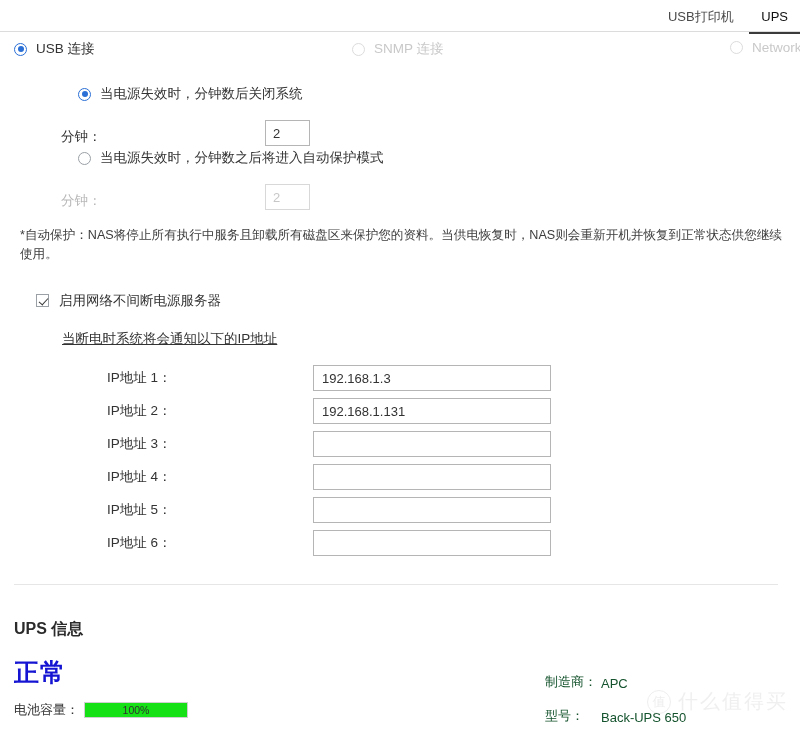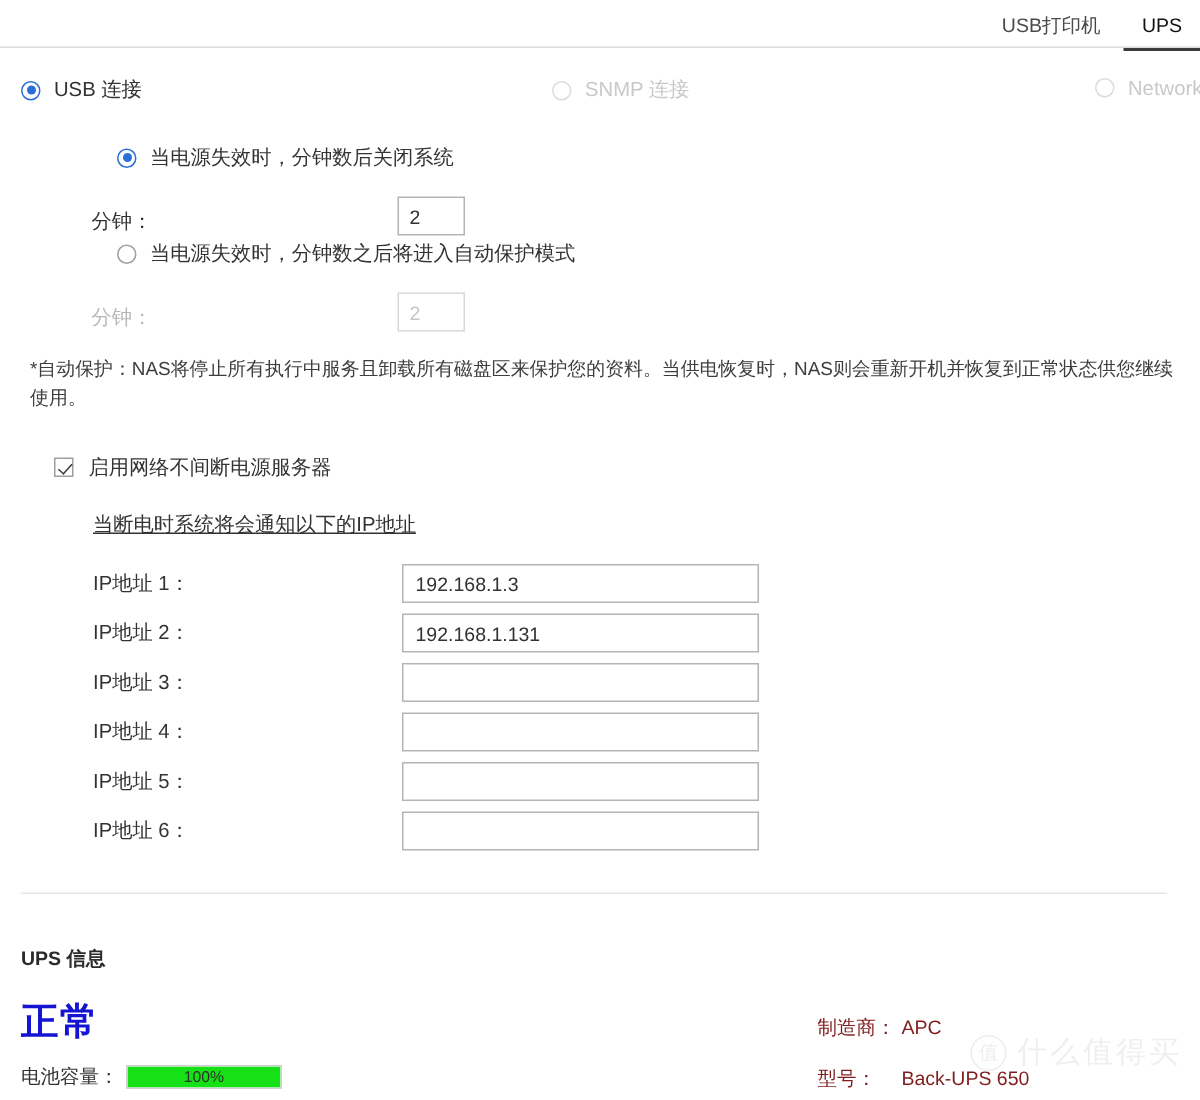--- a/index.html
+++ b/index.html
@@ -42,32 +42,32 @@
 
   
   .content {
     padding: 0;
     position: relative;
   }
 
   .conn-row {
     position: relative;
     height: 34px;
-    margin-top: 19px;
+    margin-top: 8px;
   }
   .conn-opt {
     position: absolute;
     display: flex;
     align-items: center;
     gap: 9px;
     font-size: 13.5px;
     white-space: nowrap;
   }
   .conn-opt.usb      { left: 14px;  top: 0; }
-  .conn-opt.snmp     { left: 368px; top: 0; }
+  .conn-opt.snmp     { left: 352px; top: 0; }
   .conn-opt.network  { left: 730px; top: 0; }
   .conn-opt.disabled { color: #c9c9c9; }
 
   
   .radio {
     width: 13px; height: 13px;
     border-radius: 50%;
     border: 1px solid #9aa0a6;
     background: #ffffff;
     display: inline-block;
@@ -168,21 +168,21 @@
 
   .notify-text {
     padding-left: 62px;
     margin-top: 20px;
     font-size: 13.5px;
     color: #333333;
     text-decoration: underline;
   }
 
   
-  .ip-list { margin-top: 14px; }
+  .ip-list { margin-top: 14px; margin-left: 45px; }
   .ip-row {
     display: flex;
     align-items: center;
     height: 33px;
     padding-left: 62px;
   }
   .ip-label {
     width: 206px;
     font-size: 13.5px;
     color: #333333;
@@ -205,21 +205,21 @@
     border-top: 1px solid #e6e6e6;
   }
 
   
   .ups-info {
     position: relative;
     margin-top: 34px;
     padding-left: 14px;
   }
   .ups-info-title {
-    font-size: 13px;
+    font-size: 16px;
     font-weight: bold;
     color: #2b2b2b;
   }
   .ups-status {
     margin-top: 16px;
     font-size: 25px;
     font-weight: bold;
     color: #1414d2;
     letter-spacing: 1px;
   }
@@ -253,24 +253,24 @@
     color: #2f2f2f;
   }
 
   .ups-meta {
     position: absolute;
     left: 545px;
     top: 38px;
   }
   .meta-row {
     display: flex;
-    align-items: center;
+    align-items: flex-end;
     height: 34px;
     font-size: 13px;
-    color: #7f1d1d;
+    color: #14532d;
   }
   .meta-label { width: 56px; }
   .meta-value { }
 
   
   .watermark {
     position: absolute;
     right: 12px;
     bottom: 18px;
     display: flex;

